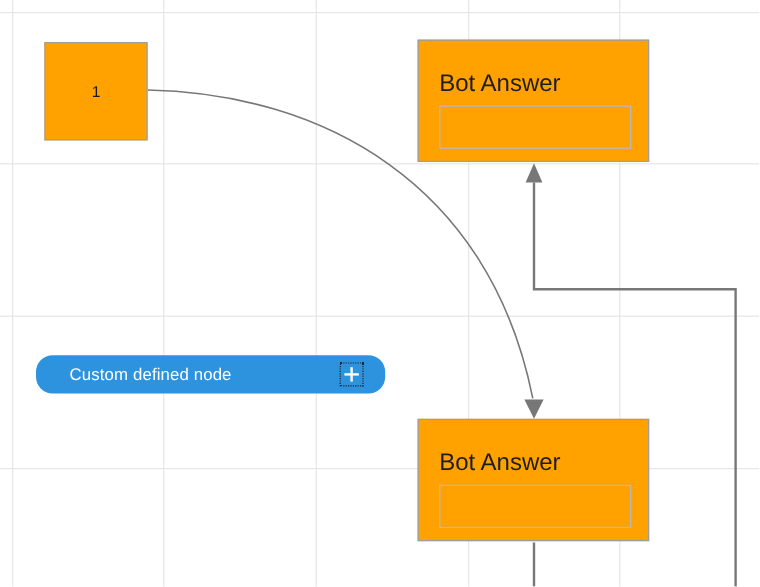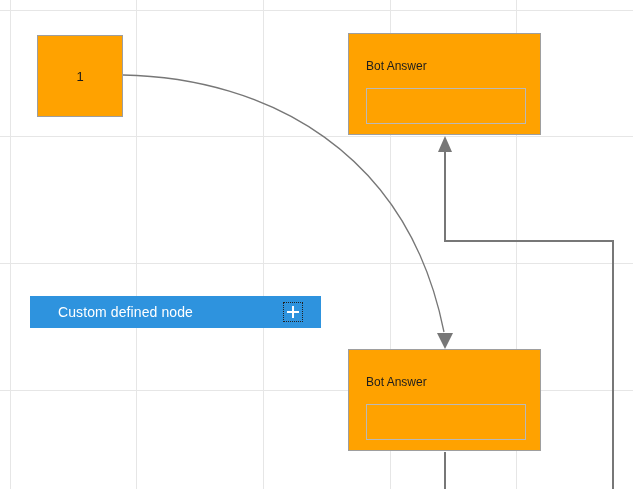--- a/index.html
+++ b/index.html
@@ -60,21 +60,21 @@
   }
   .node-square-label {
     font-size: 13px;
     color: #1a1a1a;
     font-family: "Liberation Sans", sans-serif;
   }
   .node-title {
     position: absolute;
     left: 17px;
     top: 25px;
-    font-size: 12px;
+    font-size: 20px;
     color: #1d1d1d;
     font-family: "Liberation Sans", sans-serif;
     white-space: nowrap;
   }
   .node-slot {
     position: absolute;
     left: 17px;
     right: 14px;
     top: 54px;
     height: 36px;
@@ -85,20 +85,21 @@
   
   .palette-item {
     position: absolute;
     box-sizing: border-box;
     background: #2E93DE;
     display: flex;
     align-items: center;
     justify-content: space-between;
     padding: 0 18px 0 28px;
     cursor: grab;
+    border-radius: 14px;
   }
   .palette-label {
     font-size: 14px;
     color: #ffffff;
     font-family: "Liberation Sans", sans-serif;
     letter-spacing: 0.1px;
     white-space: nowrap;
   }
   .plus-badge {
     position: relative;

